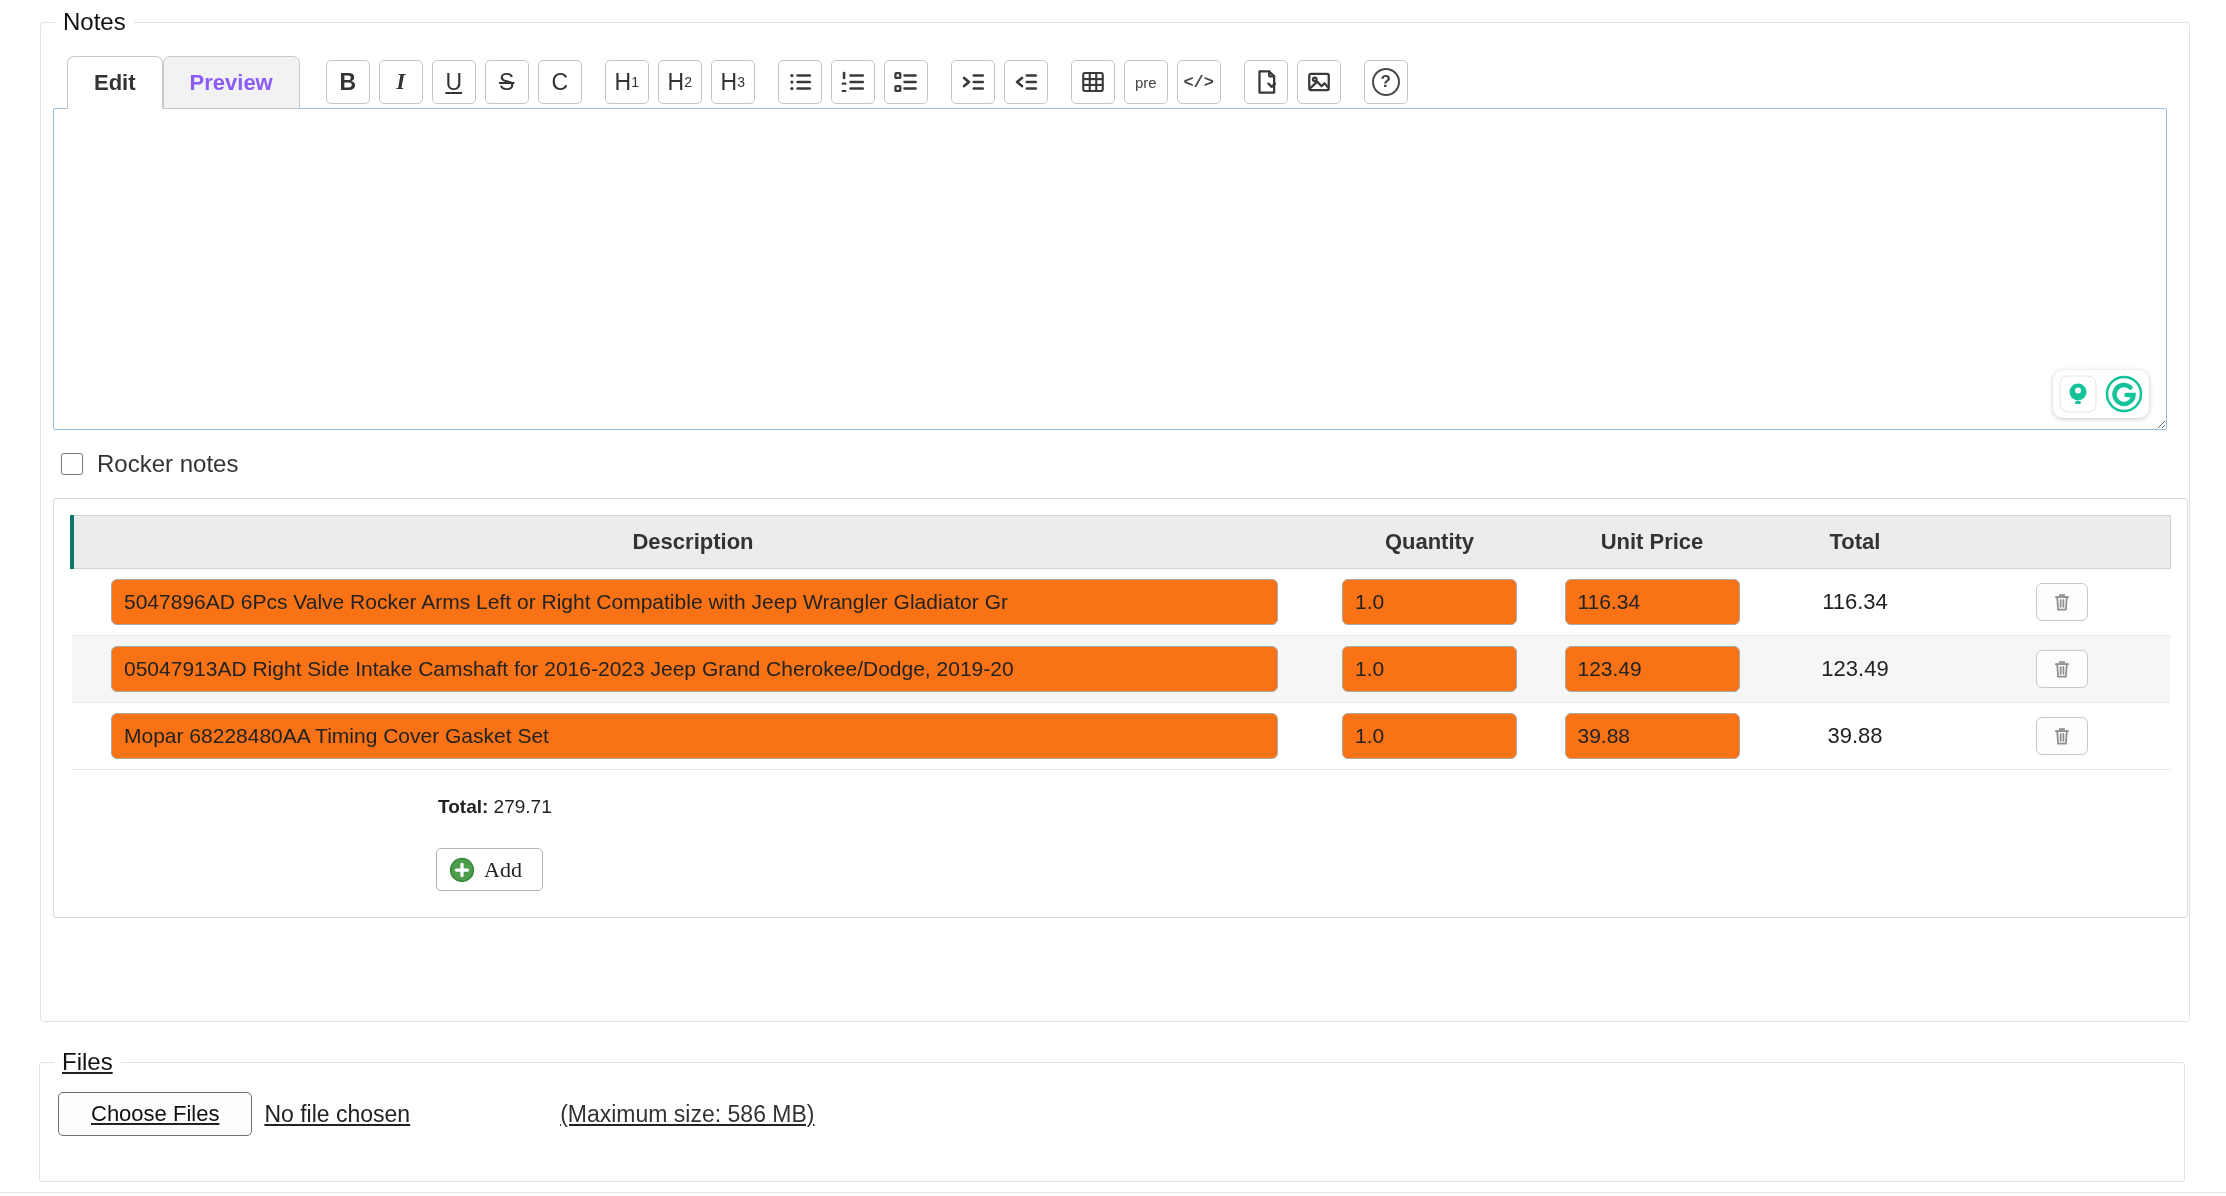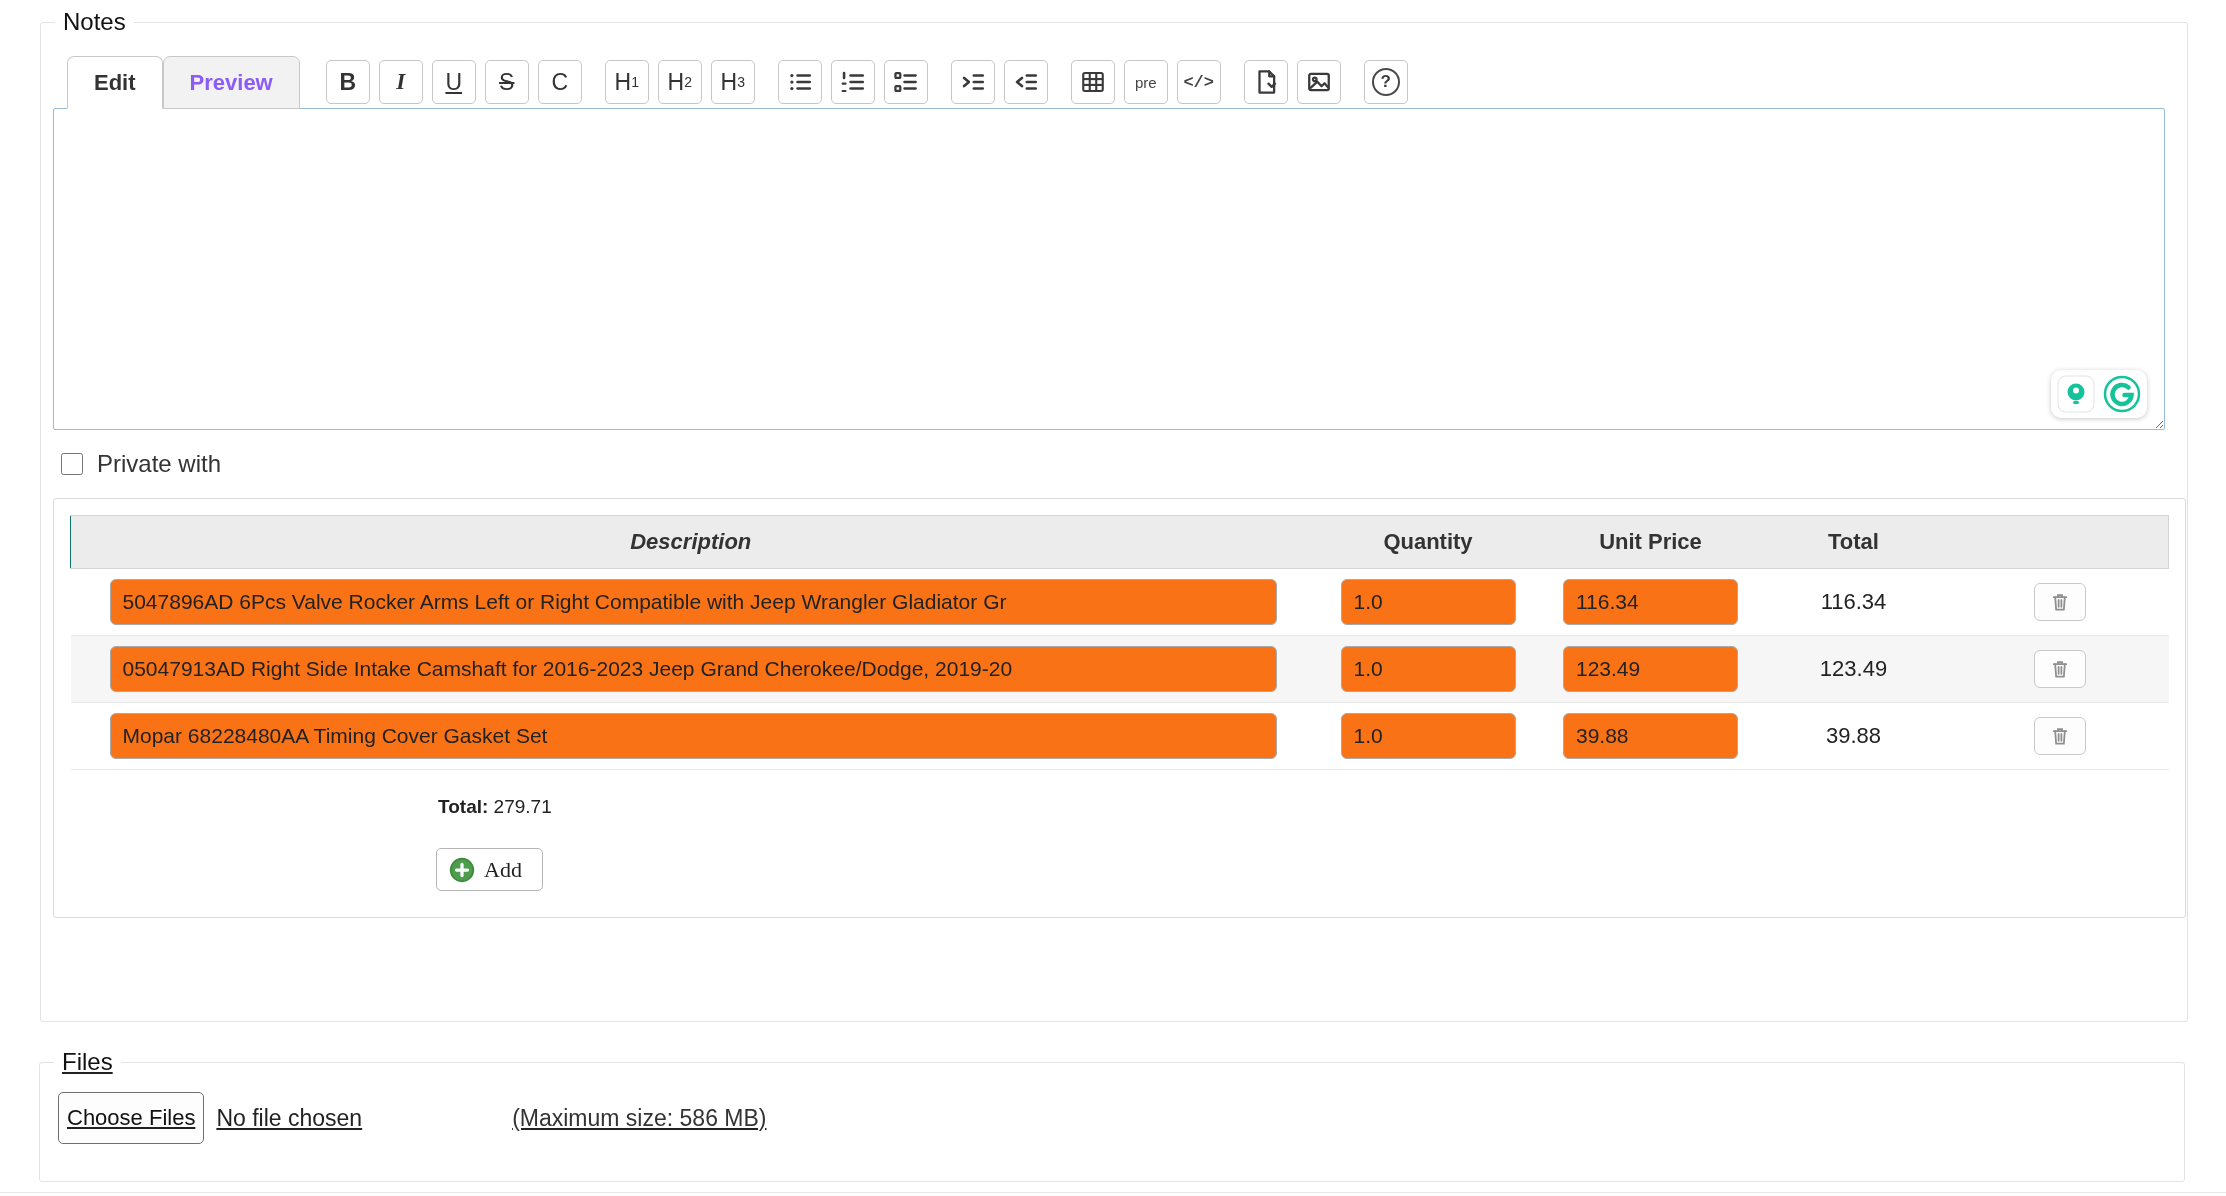--- a/index.html
+++ b/index.html
@@ -71,21 +71,21 @@
   .line-items-box {
     margin:20px 1px 0 0; border:1px solid #d9d9d9; border-radius:3px;
     padding:16px 16px 24px 16px; background:#fff;
   }
   .li-title { font-size:24px; font-weight:bold; color:#333; margin:6px 0 16px 2px; }
   table.li-table { width:100%; border-collapse:collapse; table-layout:fixed; }
   .li-table thead th {
     background:#ececec; height:53px; font-size:22px; font-weight:bold; color:#333;
     border-top:1px solid #d4d4d4; border-bottom:1px solid #d4d4d4; text-align:center;
   }
-  .li-table thead th:first-child { border-left:1px solid #0f766e;font-style:italic; }
+  .li-table thead th:first-child { border-left:4px solid #0f766e; }
   .li-table thead th:last-child { border-right:1px solid #d4d4d4; }
   .li-table tbody td { height:67px; vertical-align:middle; border-bottom:1px solid #e8e8e8; font-size:22px; color:#222; }
   .li-table tbody tr:nth-child(even) { background:#f6f6f6; }
   .cell-desc { padding:0 34px 0 39px; }
   .cell-center { text-align:center; }
   input.txt {
     height:46px; border:1px solid #a9a9a9; border-radius:6px; background:#f97316;
     font-size:21px; color:#222; padding:0 12px;
     font-family:"Liberation Sans","DejaVu Sans",sans-serif; outline:none;
   }
@@ -100,21 +100,21 @@
   .add-btn {
     margin:30px 0 2px 366px; height:43px; display:inline-flex; align-items:center; gap:9px;
     border:1px solid #b5b5b5; border-radius:5px; background:#fff; padding:0 20px 0 12px;
     font-size:22px; color:#222; cursor:pointer;
     font-family:Liberation Serif, serif;
   }
 
   
   .file-row { display:flex; align-items:center; margin:16px 0 0 6px; }
   .choose-files {
-    height:52px; padding:0 8px; border:1px solid #6f6f6f; border-radius:5px;
+    height:44px; padding:0 32px; border:1px solid #6f6f6f; border-radius:5px;
     background:#fdfdfd; font-size:22px; color:#111; cursor:pointer;
     font-family:"Liberation Sans","DejaVu Sans",sans-serif;
   }
   .no-file { margin-left:12px; font-size:23px; color:#222; }
   .max-size { margin-left:150px; font-size:23px; color:#333; }
 </style>
 </head>
 <body>
 
 <div class="page">
@@ -255,21 +255,21 @@
         </svg>
         <svg width="38" height="38" viewBox="0 0 38 38">
           <circle cx="19" cy="19" r="17" fill="#ffffff" stroke="#15c39a" stroke-width="2.5"></circle>
           <path d="M 25.5 12.5 A 9.5 9.5 0 1 0 28.5 20 L 21.5 20" fill="none" stroke="#15c39a" stroke-width="4.5" stroke-linecap="round"></path>
         </svg>
       </div>
     </div>
 
     <label class="private-notes">
       <input type="checkbox" style="">
-      <span>Private with</span>
+      <span>Rocker notes</span>
     </label>
 
     <div class="line-items-box">
 
       <table class="li-table">
         <colgroup>
           <col style="width:1240px">
             <col style="width:235px">
             <col style="width:210px">
             <col style="width:196px">

